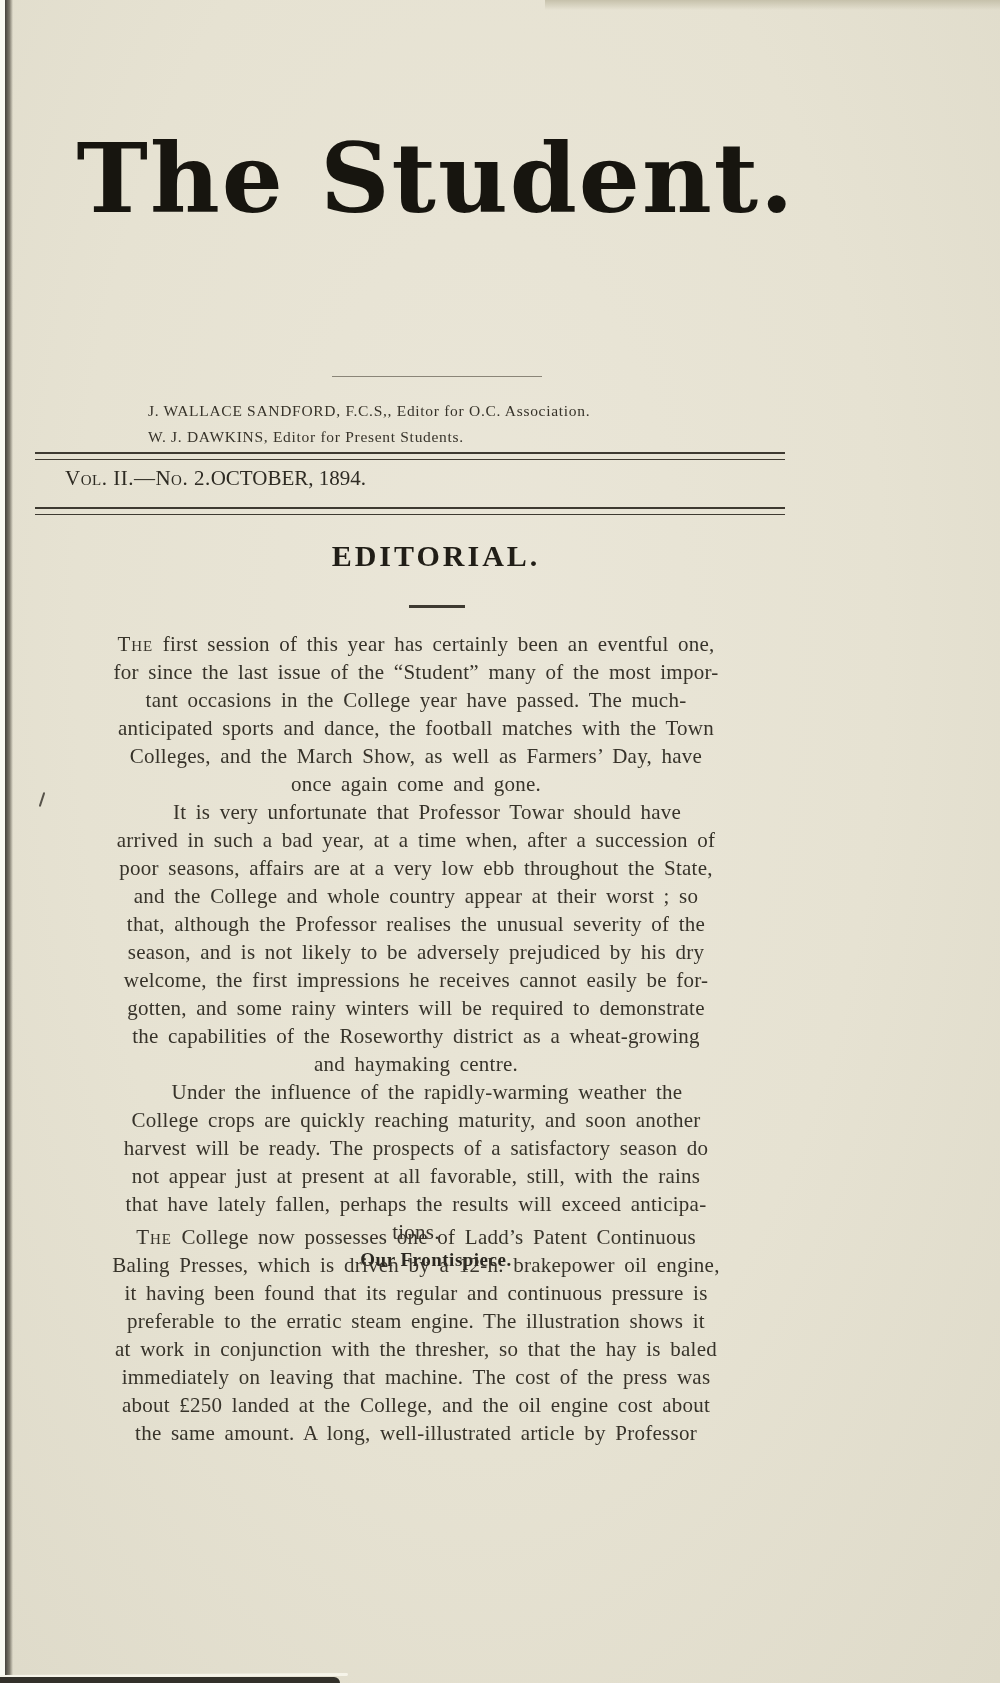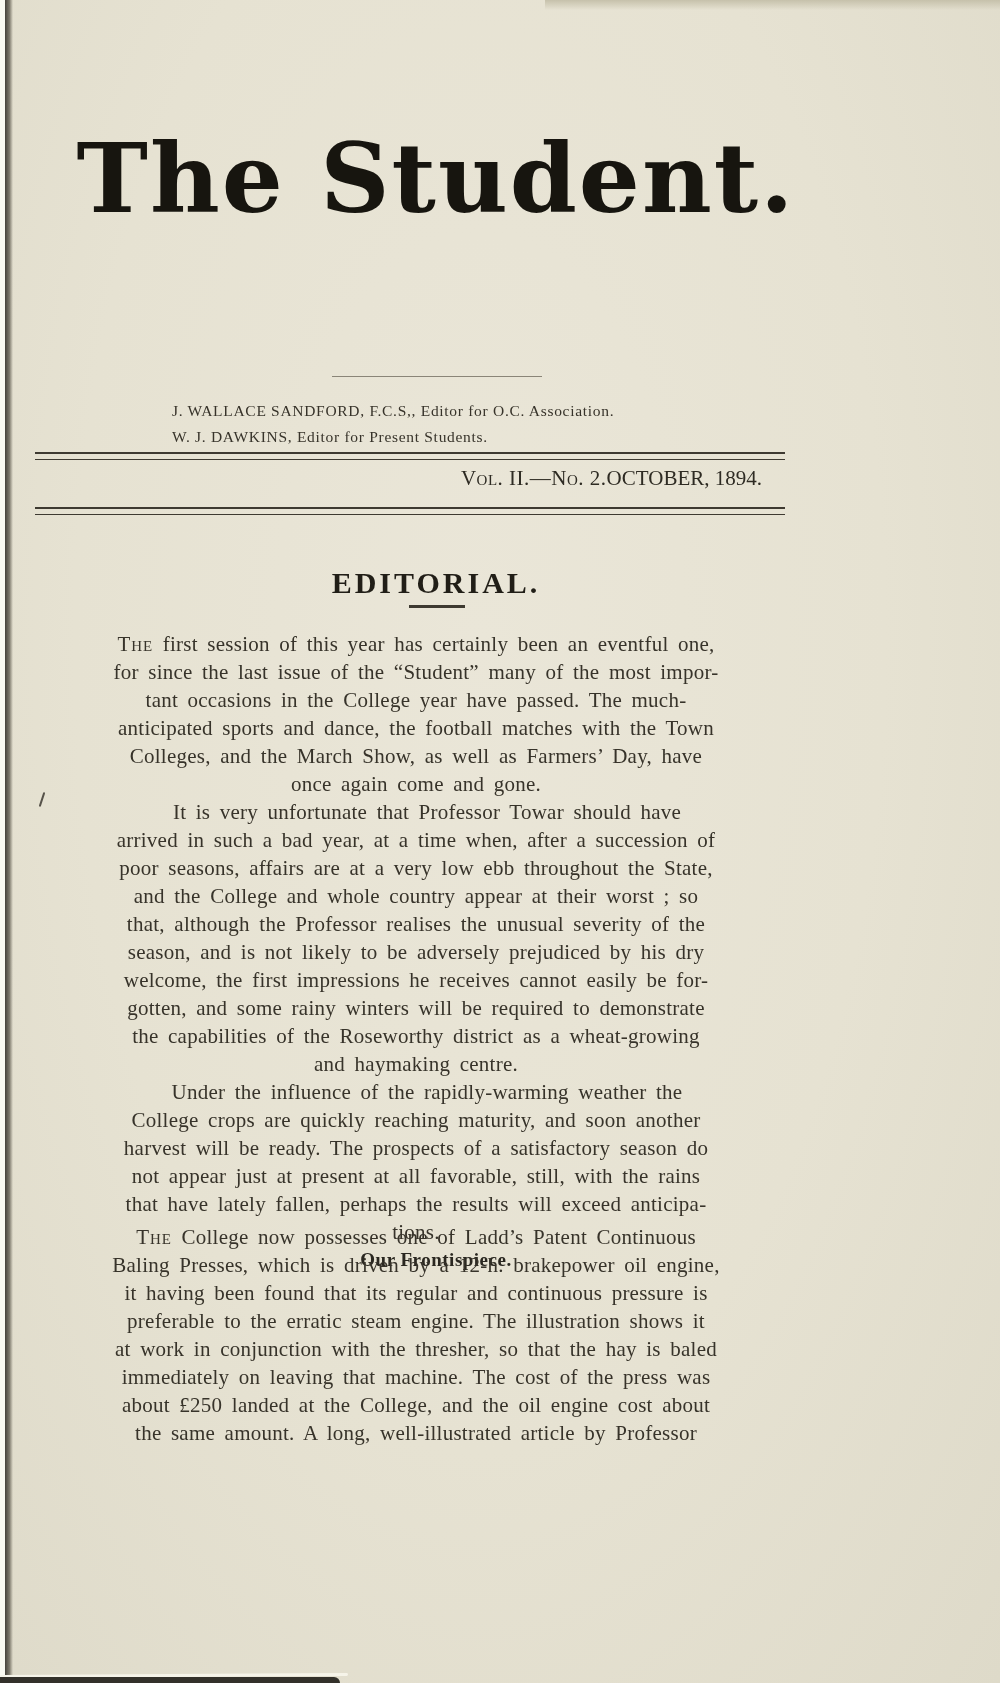--- a/index.html
+++ b/index.html
@@ -40,37 +40,37 @@
   .subtitle {
     top:282px;
     font-size:19px;
     line-height:30px;
     white-space:pre-line;
     color:#332f27;
   }
   .subtitle-rule { position:absolute; top:376px; left:332px; width:210px; height:0;
                    border-top:1.5px solid #8a8578; }
   .editors {
-    position:absolute; top:398px; left:172px;
+    position:absolute; top:398px; left:148px;
     font-size:15.5px; line-height:26px; letter-spacing:0.7px;
     white-space:pre-line; color:#37332a;
   }
   .double-rule { position:absolute; left:35px; width:750px; height:5px;
                  border-top:2.5px solid #3e3a31; border-bottom:1.5px solid #3e3a31; }
   .rule-top    { top:452px; }
   .rule-bottom { top:507px; }
   .vol-row { position:absolute; top:466px; left:65px; width:697px;
-             display:flex; justify-content:flex-end;
+             display:flex; justify-content:flex-start;
              font-size:21px; color:#2e2b23; }
   .smallcaps { font-variant:small-caps; letter-spacing:0.5px; }
 
   
   .editorial-heading {
     top:539px;
-    font-size:30px; font-weight:bold; letter-spacing:3px; color:#211e17;margin-top:27px;
+    font-size:30px; font-weight:bold; letter-spacing:3px; color:#211e17;
   }
   .editorial-divider { position:absolute; top:605px; left:409px; width:56px; height:0;
                        border-top:3px solid #3e3a31; }
   .body-block { position:absolute; left:62px; width:708px;
                 font-size:21px; line-height:28px; letter-spacing:0.25px; word-spacing:4px;text-align:center; }
   .editorial-body { top:630px; }
   .body-block p { margin:0; }
   .body-block p.indent { text-indent:22px; }
   .lead { font-variant:small-caps; letter-spacing:1px; }
   .lines { white-space:pre-line; }

